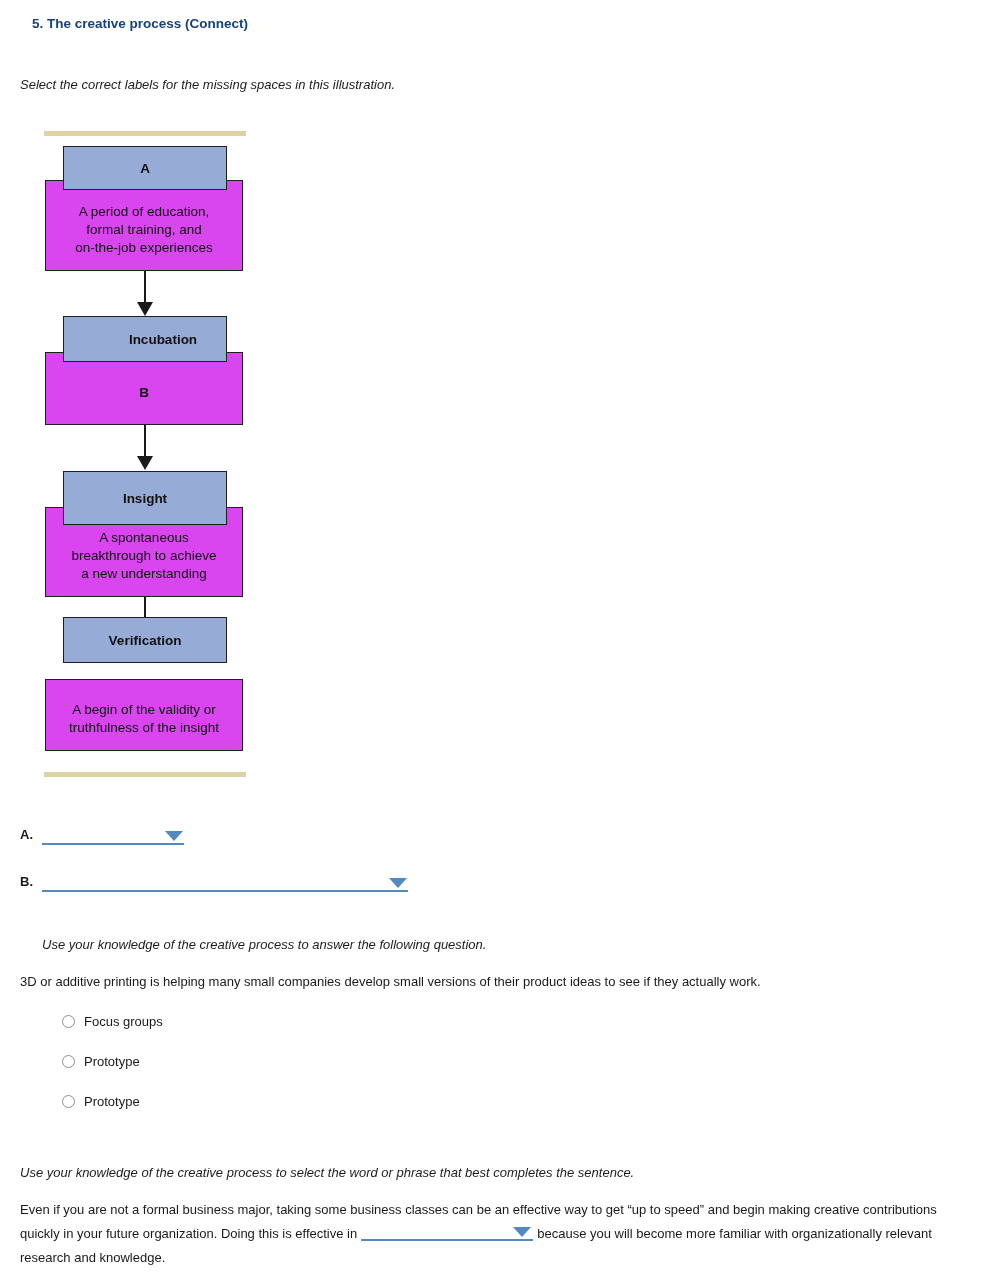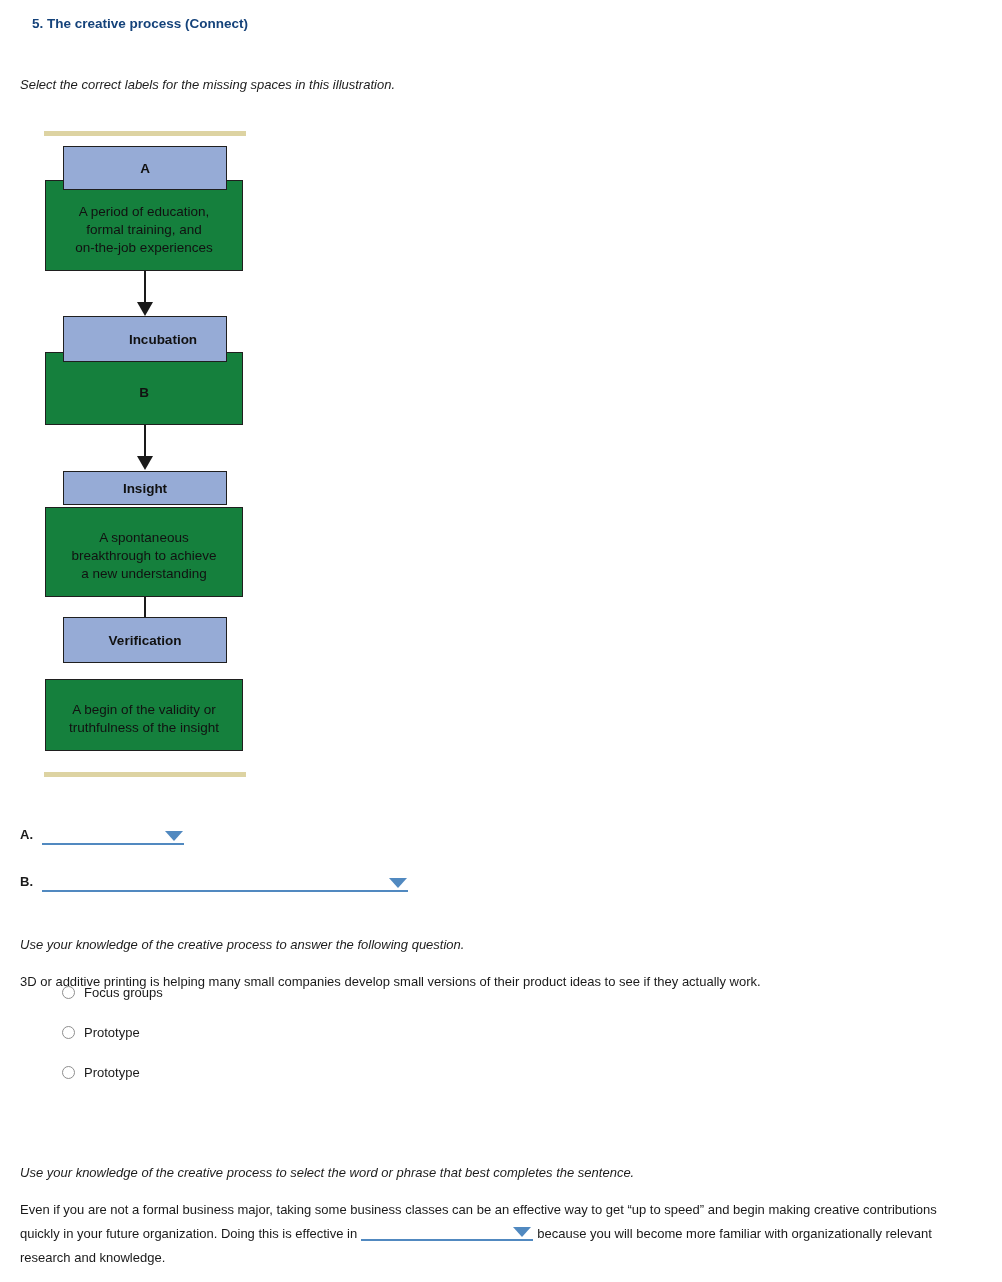--- a/index.html
+++ b/index.html
@@ -14,35 +14,35 @@
     overflow: hidden;
   }
   .abs { position: absolute; }
 
   .page-title {
     left: 20px; top: 16px;
     font-size: 13.5px; font-weight: bold; color: #14427a; margin-left: 12px;
   }
   .instr { left: 20px; font-style: italic; color: #1c1c1c; }
   #instr1 { top: 77px; }
-  #instr2 { top: 937px; }
+  #instr2 { top: 937px; margin-left: 22px; }
   #instr3 { top: 1165px; }
 
   
   #flowchart { left: 44px; top: 131px; width: 202px; height: 646px; }
   .fc-divider { position: absolute; left: 0; width: 202px; height: 5px; background: #ddd3a2; }
   .fc-head {
     position: absolute; left: 19px; width: 164px; z-index: 2;
     background: #96abd6; border: 1.5px solid #1f1f1f;
     display: flex; align-items: center; justify-content: center;
     font-weight: bold; font-size: 13.5px; color: #111;
   }
   .fc-body {
     position: absolute; left: 1px; width: 198px; z-index: 1;
-    background: #15803d; border: 1.5px solid #1f1f1f;
+    background: #d946ef; border: 1.5px solid #1f1f1f;
     display: flex; align-items: center; justify-content: center;
     text-align: center; font-size: 13.5px; line-height: 18px; color: #111;
   }
   .fc-body .fc-text { white-space: pre-line; padding-top: 8px; }
   .fc-body .fc-bold { font-weight: bold; }
   .fc-line { position: absolute; left: 100px; width: 2px; background: #1a1a1a; }
   .fc-arrowhead {
     position: absolute; left: 93px; width: 0; height: 0;
     border-left: 8px solid transparent; border-right: 8px solid transparent;
     border-top: 14px solid #1a1a1a;
@@ -60,21 +60,21 @@
     border-left: 9px solid transparent; border-right: 9px solid transparent;
     border-top: 10px solid #5189c0;
   }
   #dropA { left: 20px; top: 827px; width: 200px; }
   #dropA .dd-line { width: 142px; }
   #dropB { left: 20px; top: 874px; width: 420px; }
   #dropB .dd-line { width: 366px; }
 
   
   #question1 { left: 20px; top: 974px; width: 950px; }
-  #radio-group { left: 62px; top: 982px; text-align: right; }
+  #radio-group { left: 62px; top: 1011px; text-align: right; }
   .radio-row { display: flex; align-items: center; height: 20px; margin-bottom: 20px; cursor: pointer; }
   .radio-circle {
     width: 13px; height: 13px; border: 1px solid #8e8e8e; border-radius: 50%;
     background: #fff; flex: 0 0 auto;
   }
   .radio-label { margin-left: 9px; }
 
   
   #question2 { left: 20px; top: 1198px; width: 930px; line-height: 24px; }
   .dd-inline {
@@ -107,21 +107,21 @@
 
   <div class="fc-head" style="top:185px; height:46px;padding-left:36px;">
     <span>Incubation</span>
   </div>
   <div class="fc-body" style="top:221px; height:73px;">
     <span class="fc-text fc-bold">B</span>
   </div>
   <div class="fc-line" style="top:294px; height:32px;"></div>
   <div class="fc-arrowhead" style="top:325px;"></div>
 
-  <div class="fc-head" style="top:340px; height:34px;">
+  <div class="fc-head" style="top:340px; height:54px;">
     <span>Insight</span>
   </div>
   <div class="fc-body" style="top:376px; height:90px;">
     <span class="fc-text">A spontaneous
 breakthrough to achieve
 a new understanding</span>
   </div>
   <div class="fc-line" style="top:466px; height:32px;"></div>
   <div class="fc-arrowhead" style="top:497px;"></div>
 

